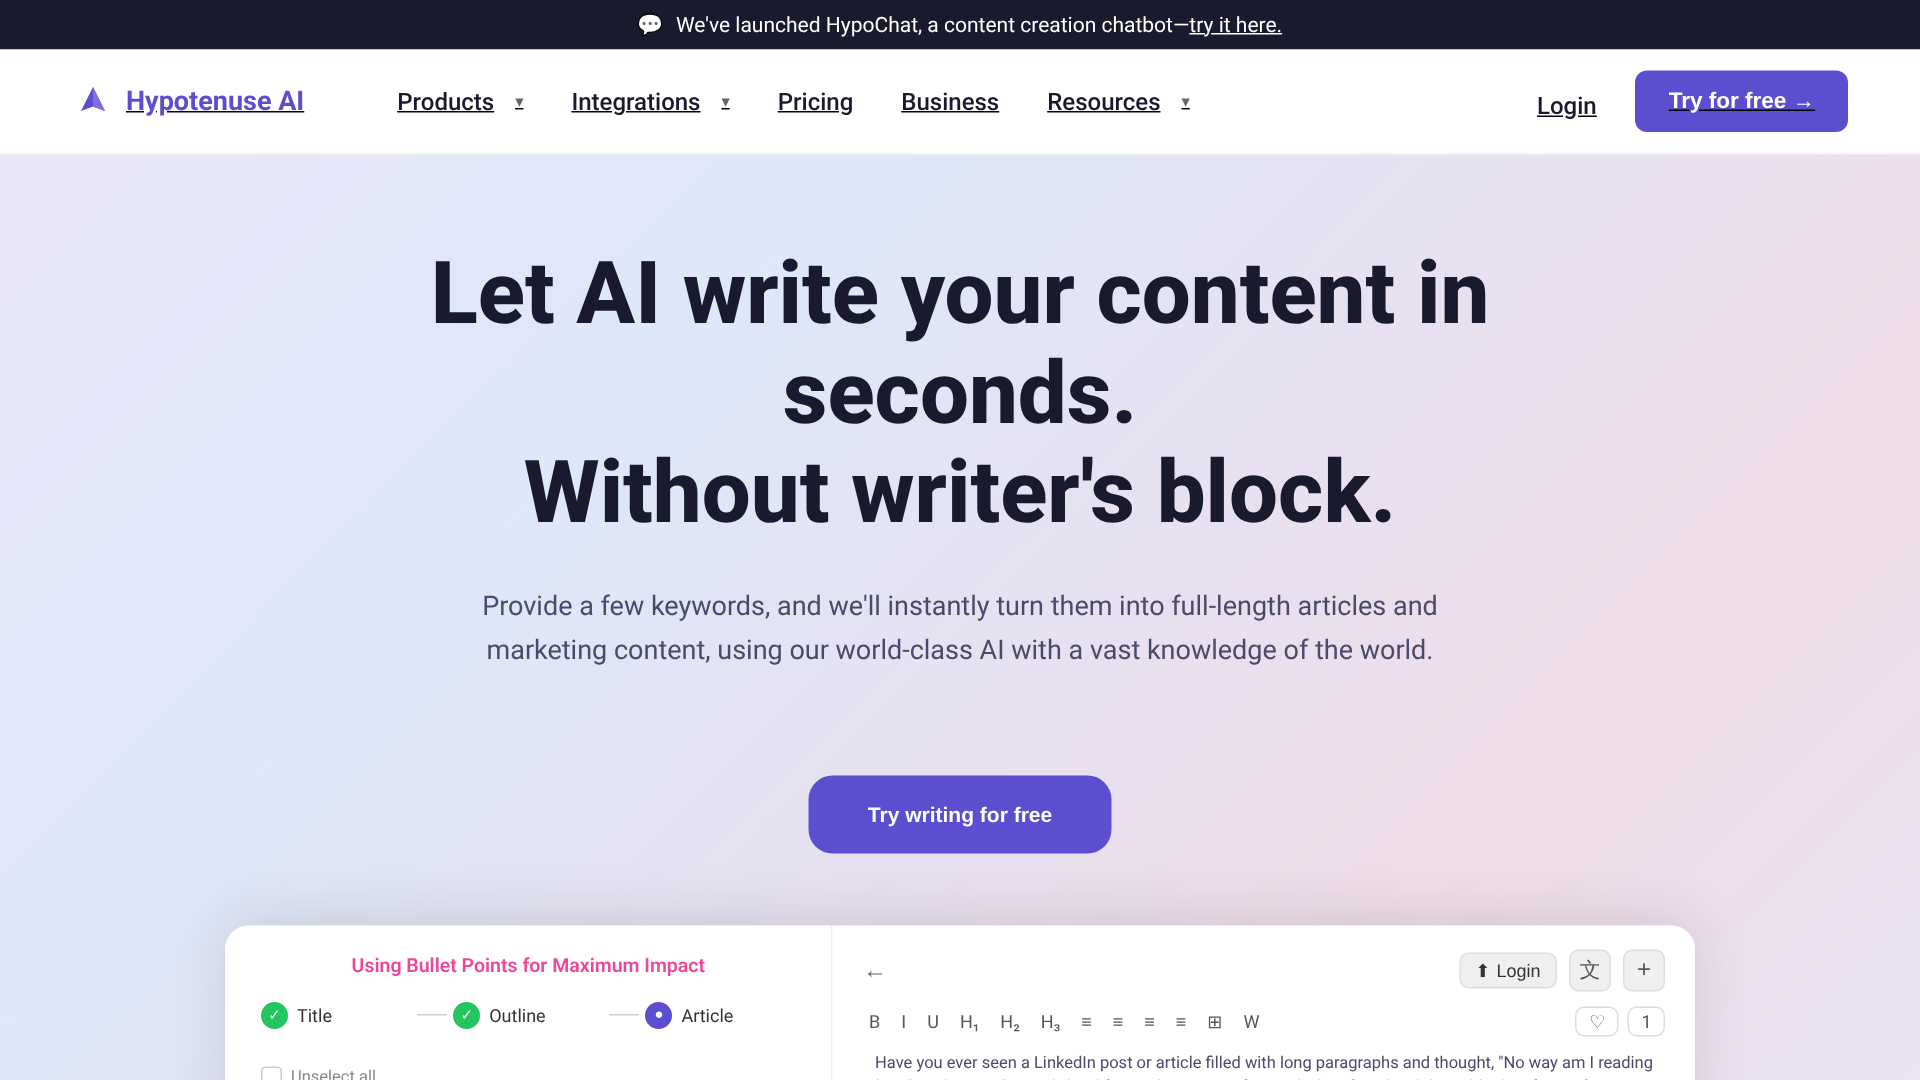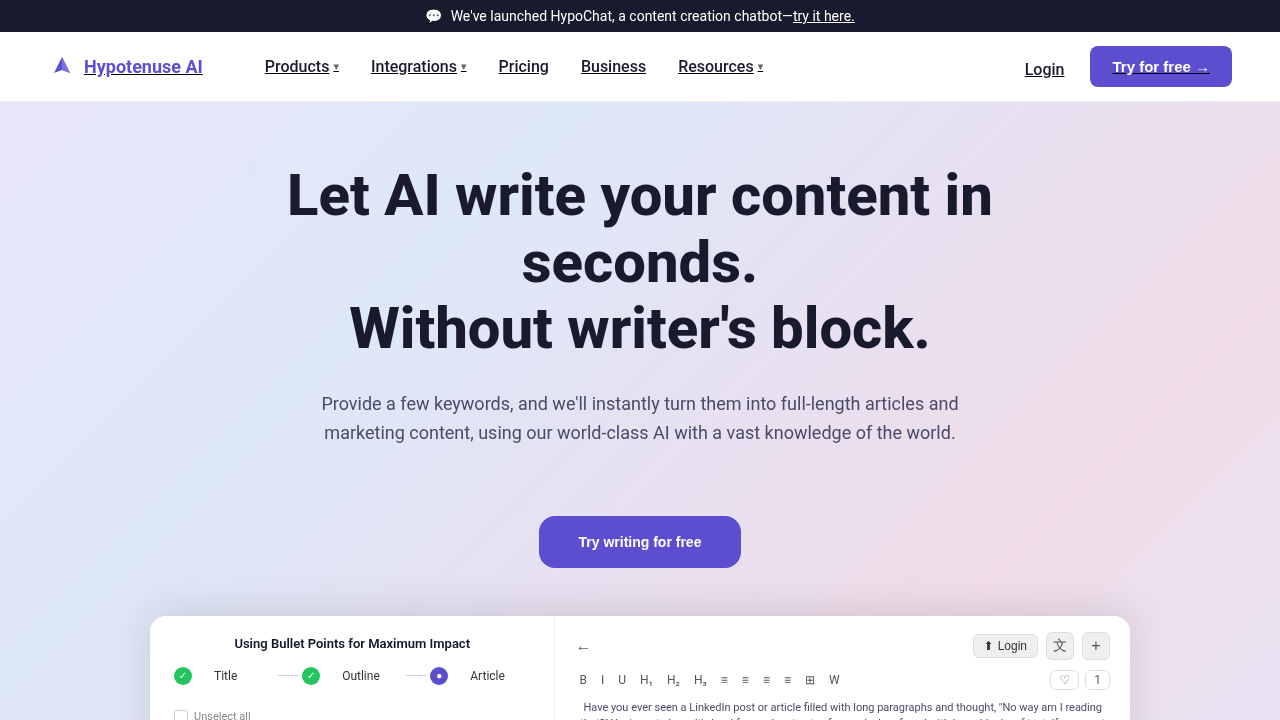--- a/index.html
+++ b/index.html
@@ -61,21 +61,21 @@
 
     .nav-links {
       display: flex;
       align-items: center;
       gap: 4px;
       flex: 1;
     }
     .nav-item {
       display: flex;
       align-items: center;
-      gap: 4px;
+      gap: 14px;
       padding: 8px 14px;
       font-size: 16px;
       font-weight: 500;
       color: #1a1a2e;
       cursor: pointer;
       border-radius: 6px;
       text-decoration: none;
     }
     .nav-chevron {
       font-size: 11px;
@@ -177,21 +177,21 @@
 
     .preview-right {
       flex: 1.5;
       padding: 16px 20px;
       background: #fff;
     }
 
     .preview-title {
       font-size: 13px;
       font-weight: 600;
-      color: #0f172a;
+      color: #ec4899;
       margin-bottom: 16px;
     }
 
     .progress-steps {
       display: flex;
       align-items: center;
       gap: 0;
       margin-bottom: 16px;
     }
     .step {
@@ -221,21 +221,20 @@
       color: #fff;
       display: flex;
       align-items: center;
       justify-content: center;
       font-size: 10px;
       flex-shrink: 0;
     }
     .step-label {
       font-size: 12px;
       color: #333;
-      margin-left: 16px;
     }
     .step-line {
       flex: 0 0 20px;
       height: 1px;
       background: #ccc;
       margin: 0 4px;
     }
 
     .unselect-row {
       display: flex;

